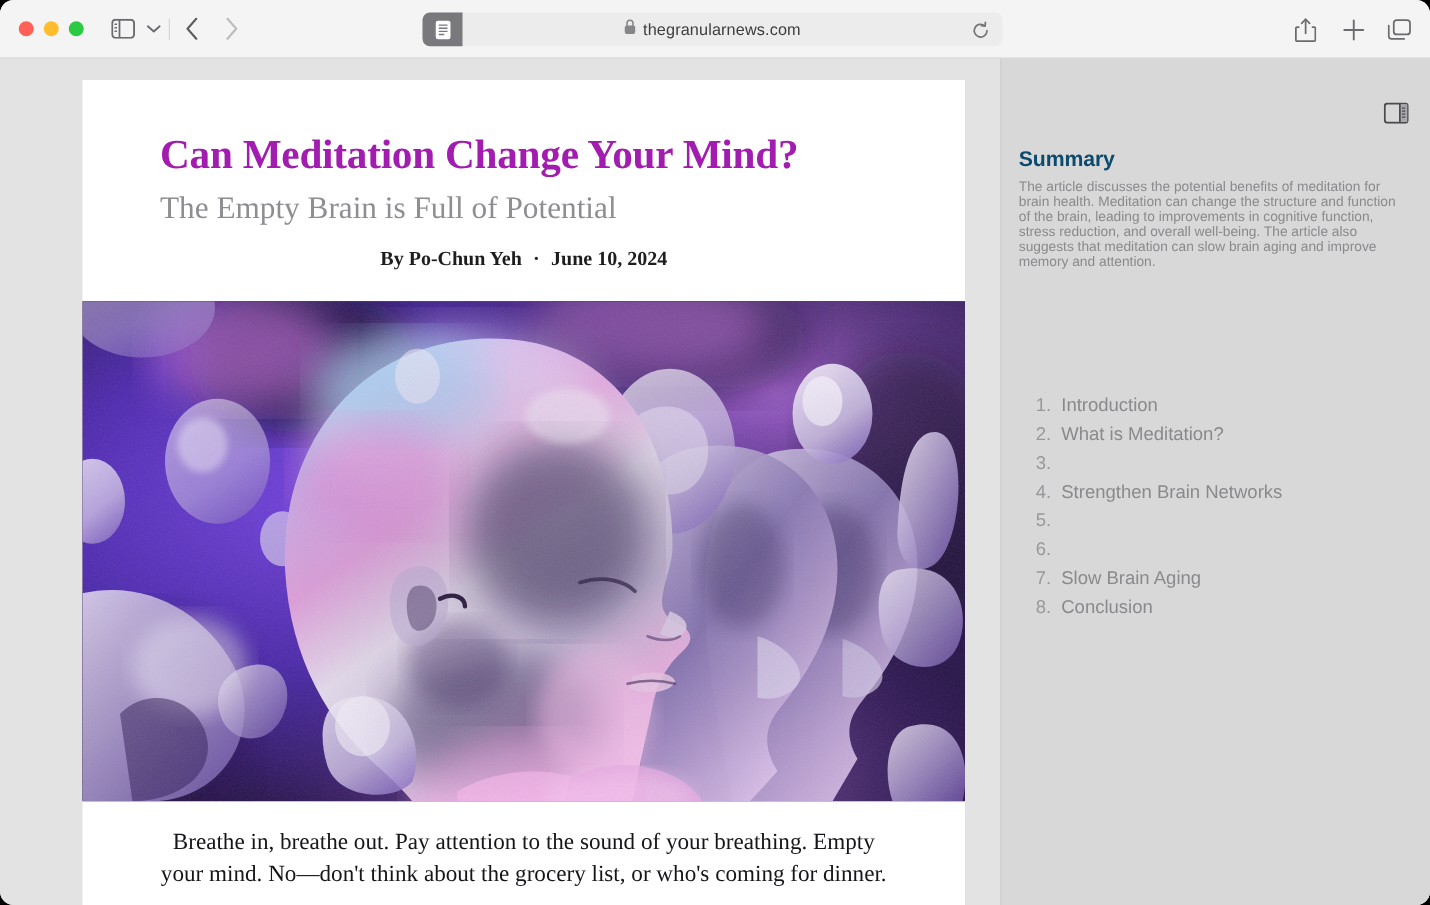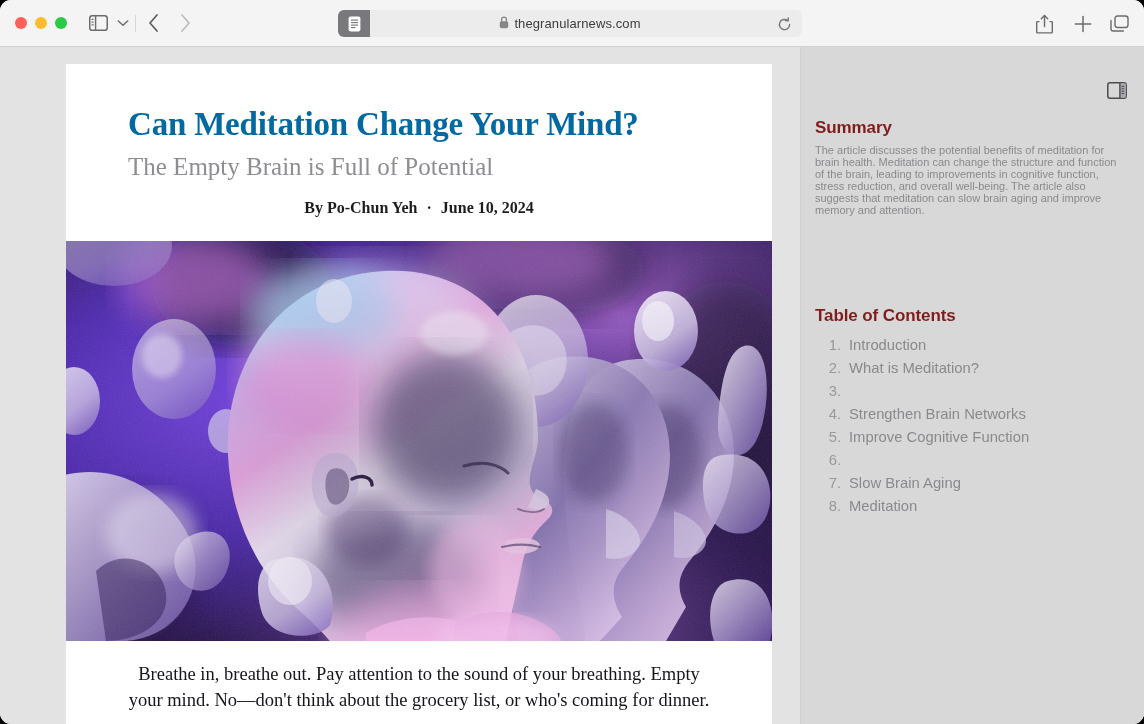--- a/index.html
+++ b/index.html
@@ -136,21 +136,21 @@
     min-height: 700px;
   }
 
   #article-header { padding: 42px 62px 0 62px; }
 
   #article-title {
     font-family: "Liberation Serif", serif;
     font-weight: bold;
     font-size: 33px;
     line-height: 1.12;
-    color: #0369a1;
+    color: #a21caf;
     margin: 0;
     letter-spacing: -0.2px;
   }
   #article-subtitle {
     font-family: "Liberation Serif", serif;
     font-weight: normal;
     font-size: 25px;
     line-height: 1.2;
     color: #8d8d92;
     margin: 9px 0 14px 0;
@@ -204,21 +204,21 @@
   }
 
   #summary-section {
     position: absolute;
     left: 14px; top: 71px;
     width: 306px;
   }
   .panel-heading {
     font-size: 17px;
     font-weight: bold;
-    color: #7f1d1d;
+    color: #0c4a6e;
     margin: 0 0 6px 0;
     letter-spacing: -0.1px;
   }
   #summary-text {
     font-size: 11px;
     line-height: 1.1;
     color: #8a8a8e;
     margin: 0;
   }
 
@@ -528,49 +528,47 @@
           <line x1="14.6" y1="11.6" x2="17.2" y2="11.6" stroke="#4c4c4f" stroke-width="1"></line>
         </svg>
       </div>
 
       <div id="summary-section">
         <h3 class="panel-heading">Summary</h3>
         <p id="summary-text">The article discusses the potential benefits of meditation for brain health. Meditation can change the structure and function of the brain, leading to improvements in cognitive function, stress reduction, and overall well-being. The article also suggests that meditation can slow brain aging and improve memory and attention.</p>
       </div>
 
       <div id="toc-section">
-        <h3 class="panel-heading">Table of Contents</h3>
         <ol id="toc-list">
             <li>
               <span class="toc-num">1.</span>
               <span>Introduction</span>
             </li>
             <li>
               <span class="toc-num">2.</span>
               <span>What is Meditation?</span>
             </li>
             <li>
               <span class="toc-num">3.</span>
             </li>
             <li>
               <span class="toc-num">4.</span>
               <span>Strengthen Brain Networks</span>
             </li>
             <li>
               <span class="toc-num">5.</span>
-              <span>Improve Cognitive Function</span>
             </li>
             <li>
               <span class="toc-num">6.</span>
             </li>
             <li>
               <span class="toc-num">7.</span>
               <span>Slow Brain Aging</span>
             </li>
             <li>
               <span class="toc-num">8.</span>
-              <span>Meditation</span>
+              <span>Conclusion</span>
             </li>
           </ol>
       </div>
     </div>
   </div>
 </div>
 
 </body></html>

